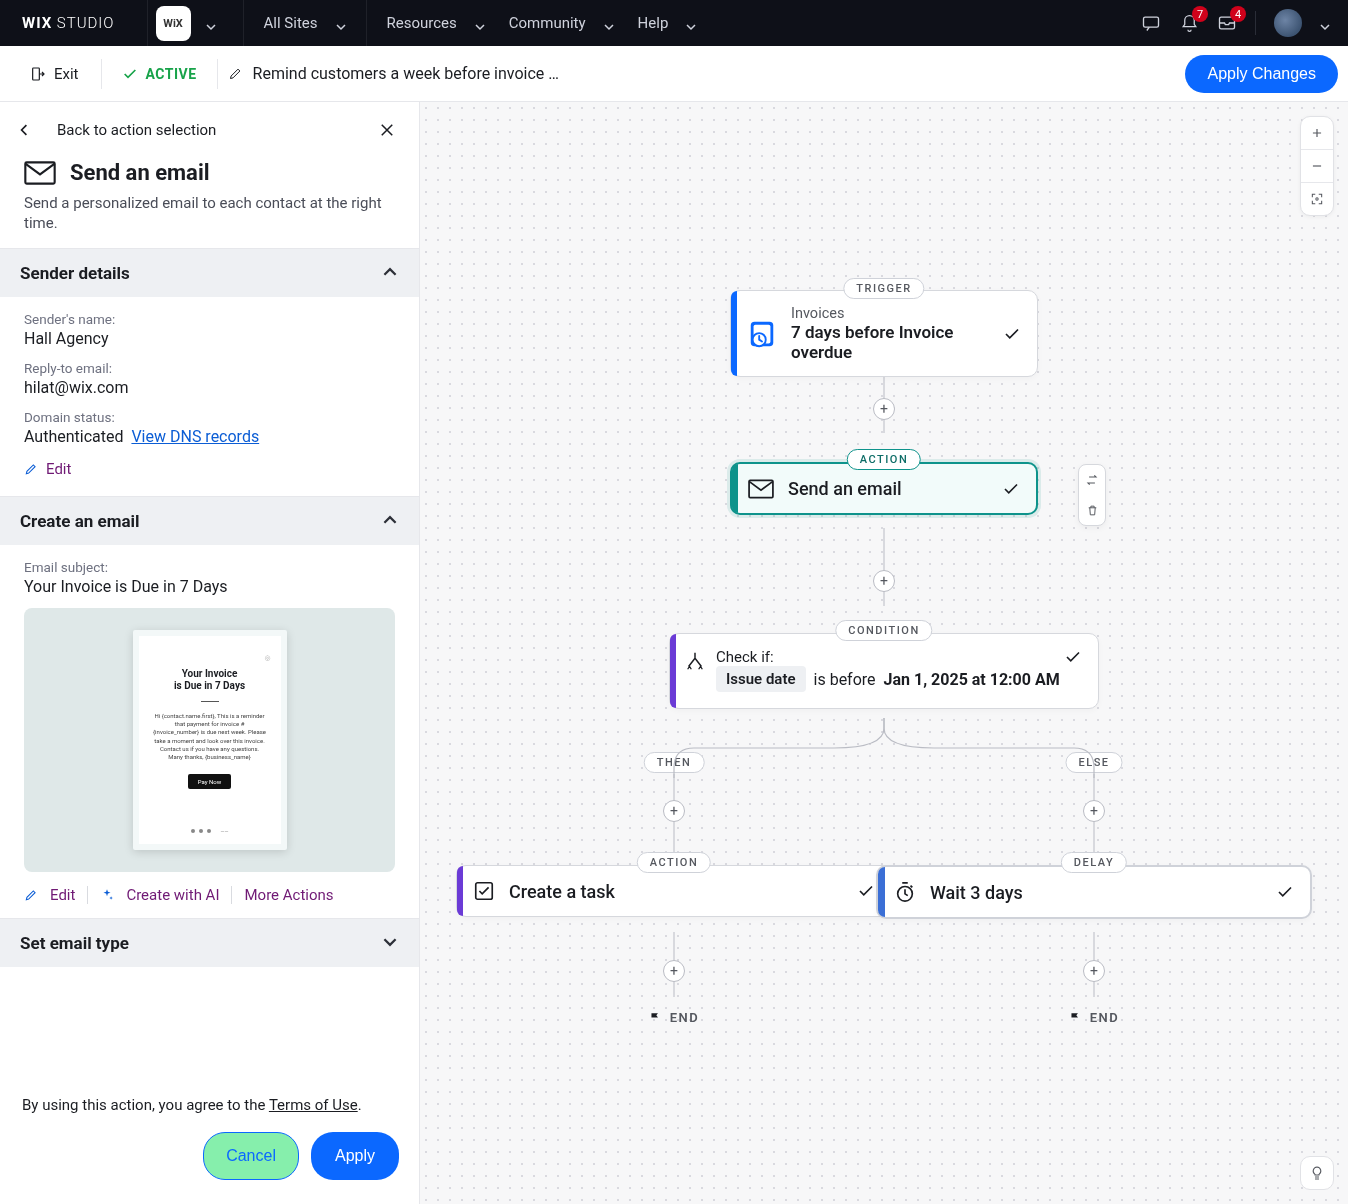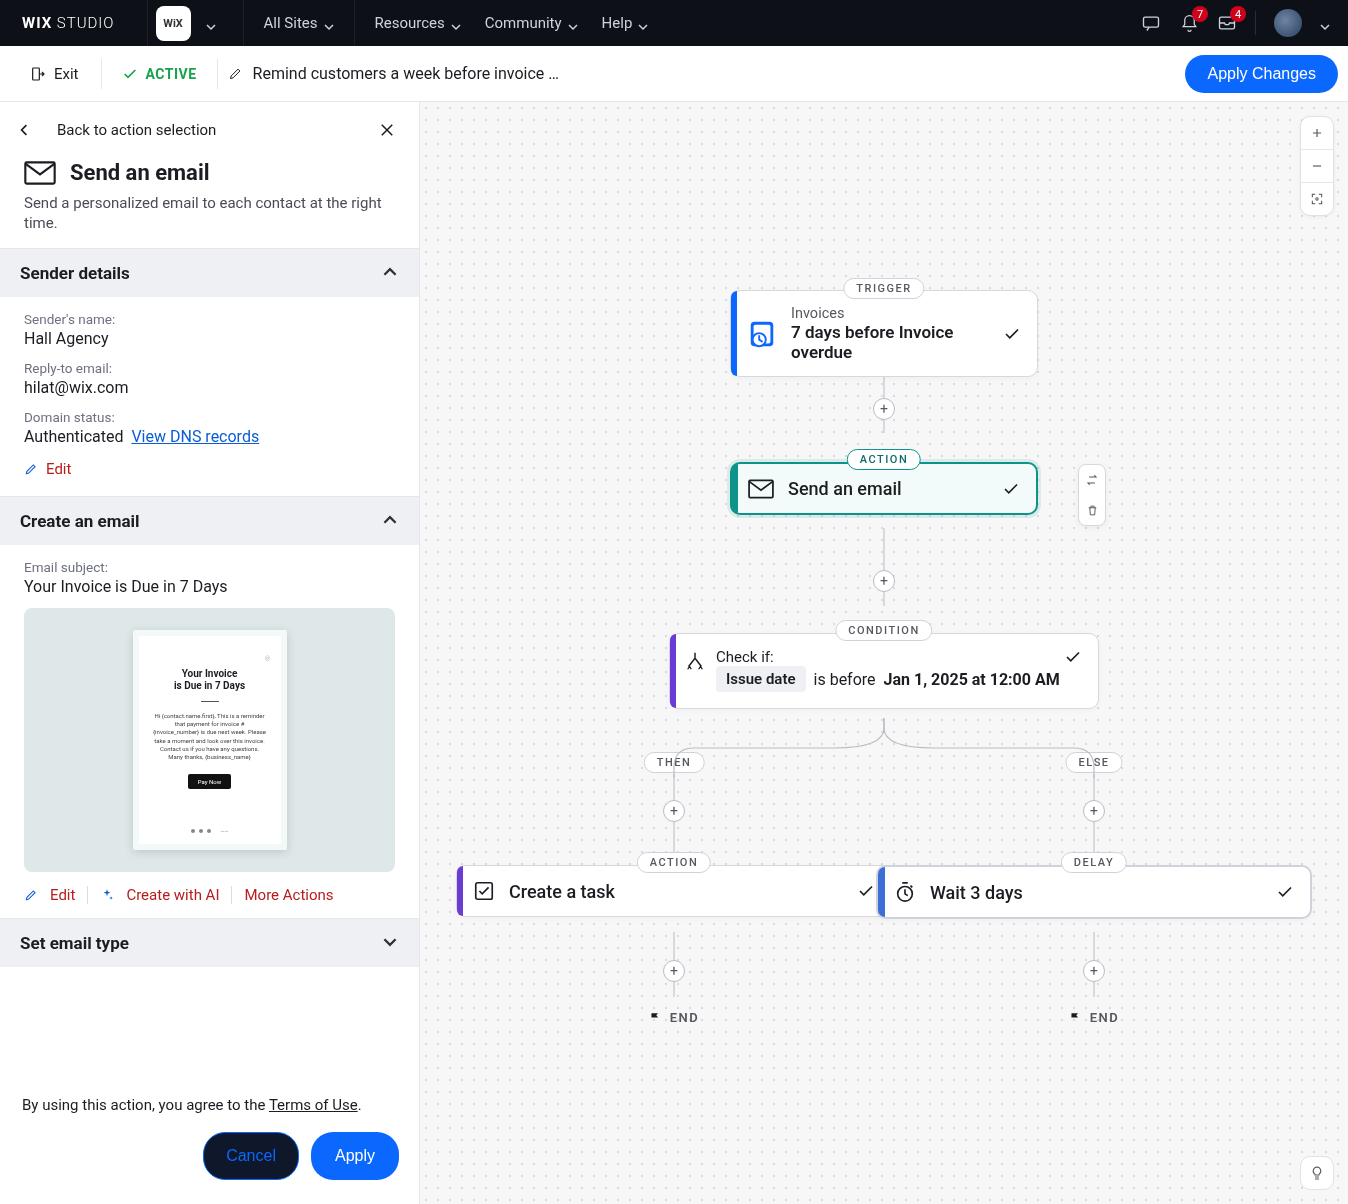--- a/index.html
+++ b/index.html
@@ -23,21 +23,21 @@
   }
   .logo { font-weight: 700; letter-spacing: 1px; color:#fff; margin-right: 24px; user-select:none;}
   .logo .thin { font-weight: 300; }
   .site-chip {
     width: 35px; height: 35px; border-radius: 8px; background:#fff;
     display:flex;align-items:center;justify-content:center; margin-right:6px;
     font-size:11px; font-weight:700; color:#333;
   }
   .site-drop { width:28px; display:flex;align-items:center;justify-content:center;color:#cfd2dc; margin-right:10px;}
   .vsep-dark { width:1px; height:46px; background:#1f2129; margin:0 8px;}
-  .nav-item { padding:0 12px; display:flex; align-items:center; gap:6px; color:#cfd2dc; cursor:pointer;}
+  .nav-item { padding:0 12px; display:flex; align-items:center; gap:18px; color:#cfd2dc; cursor:pointer;}
   .chev { width:10px;height:10px;display:inline-block;}
   .chev svg{width:100%;height:100%;}
   .top-right { margin-left:auto; display:flex; align-items:center; gap:18px;}
   .badge { position:relative; width:20px;height:20px; display:flex;align-items:center;justify-content:center; cursor:pointer;}
   .badge .count {
     position:absolute; top:-7px; right:-9px;
     background:#d0021b; color:#fff; font-size:11px; border-radius:10px;
     min-width:16px; height:16px; display:flex;align-items:center;justify-content:center; padding:0 4px;
   }
   .avatar { width:28px;height:28px;border-radius:50%;
@@ -77,21 +77,21 @@
     background:#eef0f3; padding:14px 20px; font-weight:700; font-size:17px;
     display:flex; align-items:center; cursor:pointer; border-top:1px solid #e6e7eb;
   }
   .acc-head .chev-r { margin-left:auto; width:16px; color:#2d3038; }
 
   .acc-body { padding:14px 24px 18px 24px; }
 
   .field-label { font-size:13.5px; color:#6e7180; margin-bottom:2px;}
   .field-value { font-size:16px; color:#1b1d22; margin-bottom:12px;}
   .link { color:#0b5dd5; text-decoration:underline; cursor:pointer;}
-  .link-nounder { color:#b91c1c; cursor:pointer; }
+  .link-nounder { color:#701a75; cursor:pointer; }
   .email-preview-box { background:#dfe8e8; border-radius:8px; padding:22px 22px; margin-top:6px; display:flex; justify-content:center;}
   .email-prev {
     width:154px; height:220px; background:#f3f8f8; border-radius:2px; padding:6px;
     box-shadow:0 2px 10px rgba(0,0,0,.15);
   }
   .email-prev-inner { background:#fff; width:100%; height:100%; display:flex; flex-direction:column; align-items:center; padding:18px 10px 10px 10px; gap:6px;}
   .email-prev-inner .t1 { font-size:10px; font-weight:700; text-align:center; line-height:1.25;}
   .email-prev-inner .bar { width:18px;height:1px;background:#555; margin:2px 0 4px;}
   .email-prev-inner .body { font-size:6px; color:#444; text-align:center; line-height:1.4; padding:0 4px;}
   .email-prev-inner .cta { background:#111; color:#fff; font-size:6px; padding:4px 10px; border-radius:2px; margin-top:6px;}
@@ -102,21 +102,21 @@
   .actions-row .vsep-mini { width:1px;height:18px;background:#d9dbe0;}
   .ai-icon { width:14px;height:14px; }
 
   .sidebar-footer {
     margin-top:auto; padding:14px 20px 24px 22px;
     display:flex; flex-direction:column; gap:18px;
   }
   .terms-text { font-size:15px; color:#1b1d22;}
   .footer-btns { display:flex; gap:12px; justify-content:flex-end;}
   .btn-secondary {
-    border:1px solid #0b68ff; color:#0b68ff; background:#0f172a;
+    border:1px solid #0b68ff; color:#0b68ff; background:#86efac;
     padding:8px 22px; border-radius:22px; font-size:16px; cursor:pointer;
   }
   .btn-primary {
     border:none; background:#0b68ff; color:#fff;
     padding:15px 24px; border-radius:22px; font-size:16px; cursor:pointer;
   }
 
   
   .canvas {
     flex:1; position:relative;

